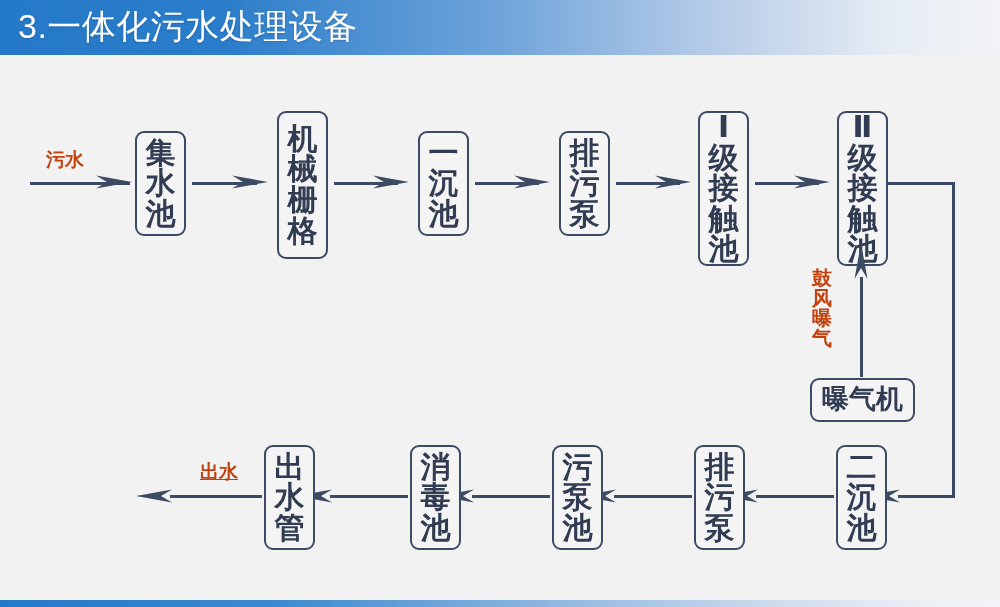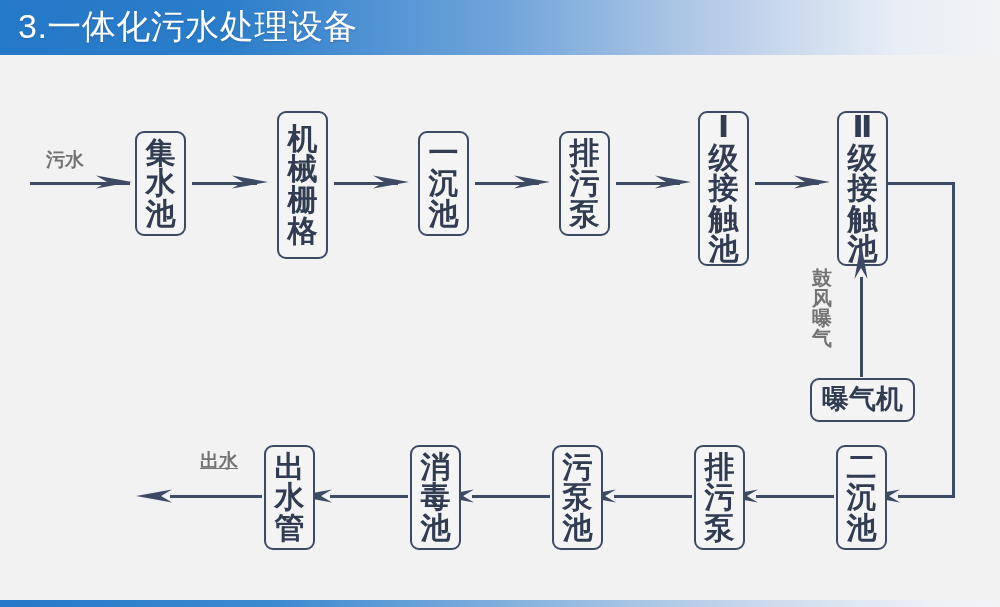--- a/index.html
+++ b/index.html
@@ -92,21 +92,21 @@
   
   .arrow {
     position: absolute;
     width: 0; height: 0;
   }
   .arrow svg { display: block; overflow: visible; }
 
   
   .flabel {
     position: absolute;
-    color: #737373;
+    color: #c2410c;
     font-size: 19px;
     font-weight: 700;
     white-space: nowrap;
     text-align: center;
   }
   .flabel.vertical {
     display: flex;
     flex-direction: column;
     align-items: center;
     line-height: 1.0;
@@ -309,21 +309,21 @@
   </div>
 
   <div class="node" style="left:264px; top:390px; width:51px; height:105px;">
     <div class="glyphs">
       <span>出</span>
       <span>水</span>
       <span>管</span>
     </div>
   </div>
 
-  <div class="flabel" style="left:200px; top:393px;text-decoration:underline;">出水</div>
+  <div class="flabel" style="left:200px; top:404px;text-decoration:underline;">出水</div>
   <div class="line h" style="left:170px; top:440px; width:92px;"></div>
   <div class="arrow" style="left:170px; top:441px;">
     <svg width="42" height="30" viewBox="0 0 42 30" style="position:absolute; left:-36px; top:-15px;">
       <path d="M 38 8.5 L 2 15 L 38 21.5 L 27 15 Z" fill="#3d4a63"></path>
     </svg>
   </div>
 
 </div>
 
 <div id="footer-bar"></div>

